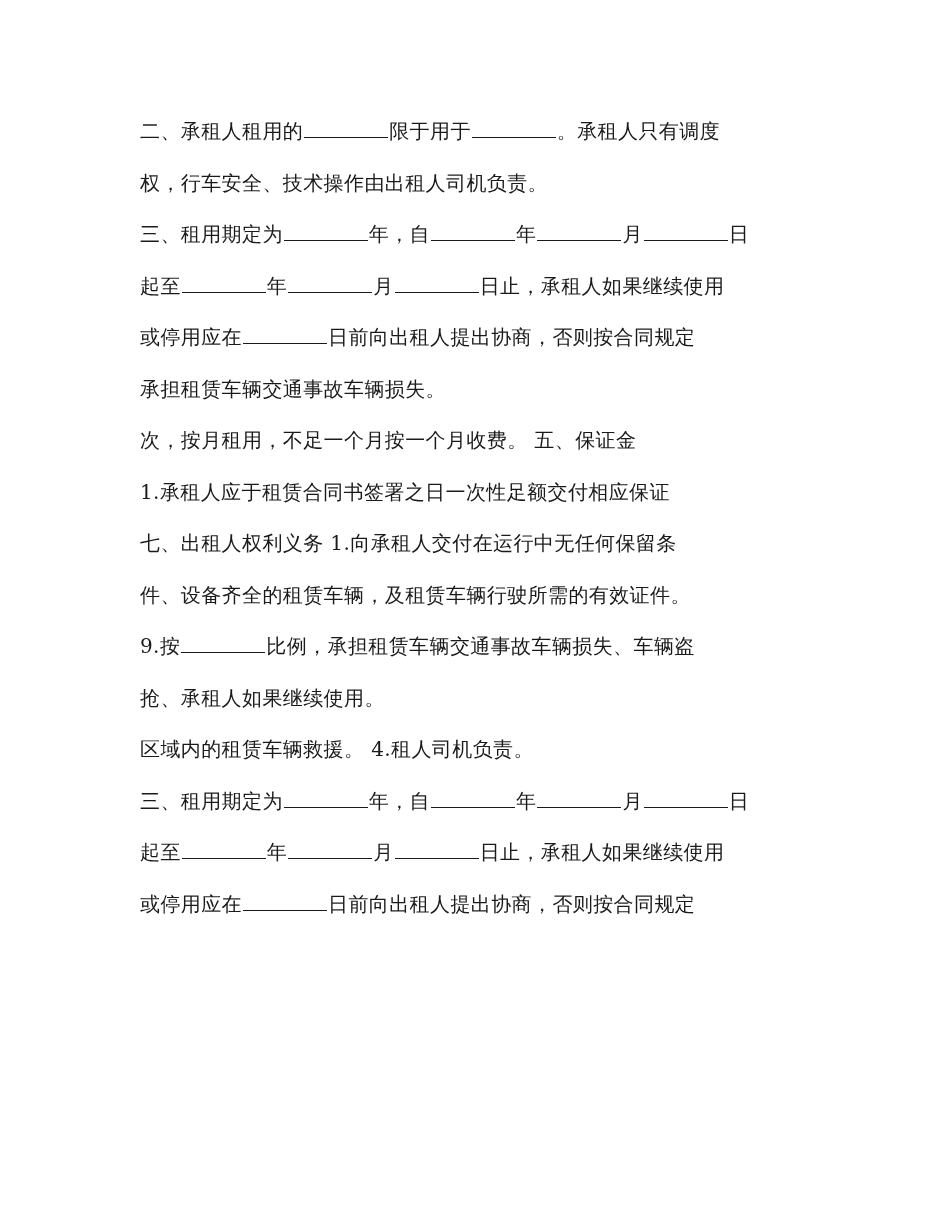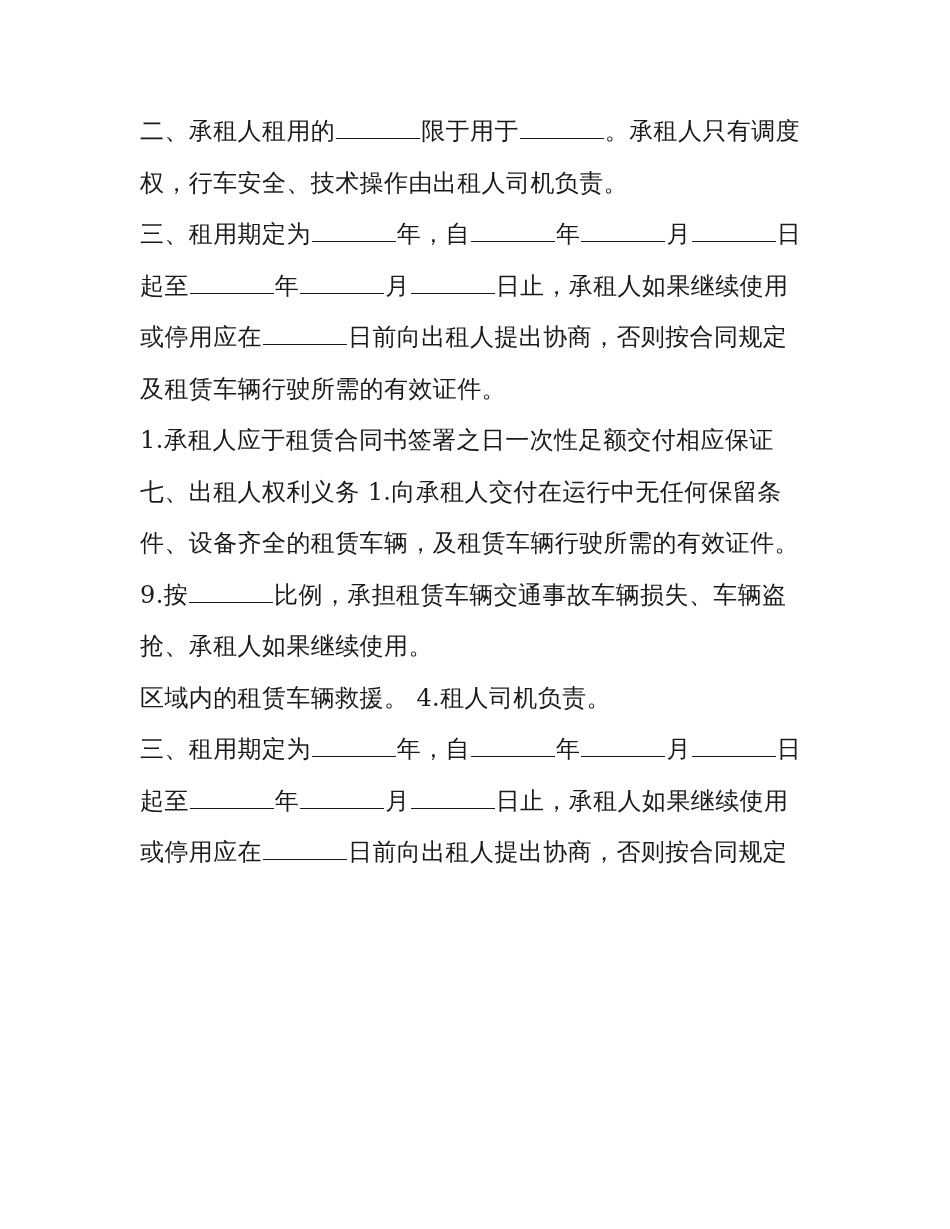--- a/index.html
+++ b/index.html
@@ -17,21 +17,21 @@
     }
     .page {
       position: absolute;
       left: 140px;
       top: 106px;
       width: 680px;
     }
     .line {
       height: 51.5px;
       line-height: 51.5px;
-      font-size: 24px;
+      font-size: 20px;
       white-space: nowrap;
       letter-spacing: 0.4px;
     }
     .blank {
       display: inline-block;
       width: 84px;
       border-bottom: 1.5px solid #1a1a1a;
       height: 22px;
       vertical-align: baseline;
       margin: 0 1px;
@@ -39,21 +39,22 @@
   </style>
 </head>
 <body>
 
 <div class="page">
   <div class="line"><span>二、承租人租用的</span><span class="blank"></span><span>限于用于</span><span class="blank"></span><span>。承租人只有调度</span></div>
   <div class="line"><span>权，行车安全、技术操作由出租人司机负责。</span></div>
   <div class="line"><span>三、租用期定为</span><span class="blank"></span><span>年，自</span><span class="blank"></span><span>年</span><span class="blank"></span><span>月</span><span class="blank"></span><span>日</span></div>
   <div class="line"><span>起至</span><span class="blank"></span><span>年</span><span class="blank"></span><span>月</span><span class="blank"></span><span>日止，承租人如果继续使用</span></div>
   <div class="line"><span>或停用应在</span><span class="blank"></span><span>日前向出租人提出协商，否则按合同规定</span></div>
-  <div class="line"><span>及租赁车辆行驶所需的有效证件。</span></div>
+  <div class="line"><span>承担租赁车辆交通事故车辆损失。</span></div>
+  <div class="line"><span>次，按月租用，不足一个月按一个月收费。 五、保证金</span></div>
   <div class="line"><span>1.承租人应于租赁合同书签署之日一次性足额交付相应保证</span></div>
   <div class="line"><span>七、出租人权利义务 1.向承租人交付在运行中无任何保留条</span></div>
   <div class="line"><span>件、设备齐全的租赁车辆，及租赁车辆行驶所需的有效证件。</span></div>
   <div class="line"><span>9.按</span><span class="blank"></span><span>比例，承担租赁车辆交通事故车辆损失、车辆盗</span></div>
   <div class="line"><span>抢、承租人如果继续使用。</span></div>
   <div class="line"><span>区域内的租赁车辆救援。 4.租人司机负责。</span></div>
   <div class="line"><span>三、租用期定为</span><span class="blank"></span><span>年，自</span><span class="blank"></span><span>年</span><span class="blank"></span><span>月</span><span class="blank"></span><span>日</span></div>
   <div class="line"><span>起至</span><span class="blank"></span><span>年</span><span class="blank"></span><span>月</span><span class="blank"></span><span>日止，承租人如果继续使用</span></div>
   <div class="line"><span>或停用应在</span><span class="blank"></span><span>日前向出租人提出协商，否则按合同规定</span></div>
 </div>

